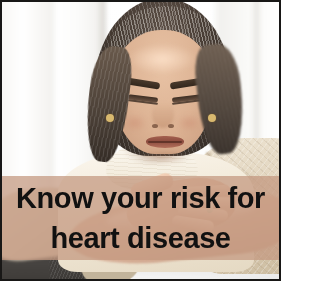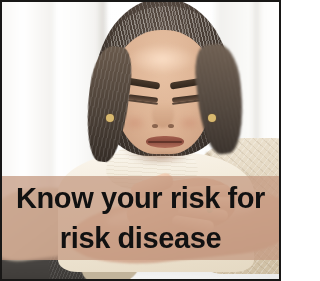--- a/index.html
+++ b/index.html
@@ -386,16 +386,16 @@
     <div class="finger f1"></div>
     <div class="finger f2"></div>
     <div class="finger f3"></div>
     <div class="finger f4"></div>
     <div class="ring"></div>
 
   </div>
 
   <div id="caption-band">
     <div class="caption-line">Know your risk for</div>
-    <div class="caption-line">risk disease</div>
+    <div class="caption-line">heart disease</div>
   </div>
 
 </div>
 
 </body></html>

